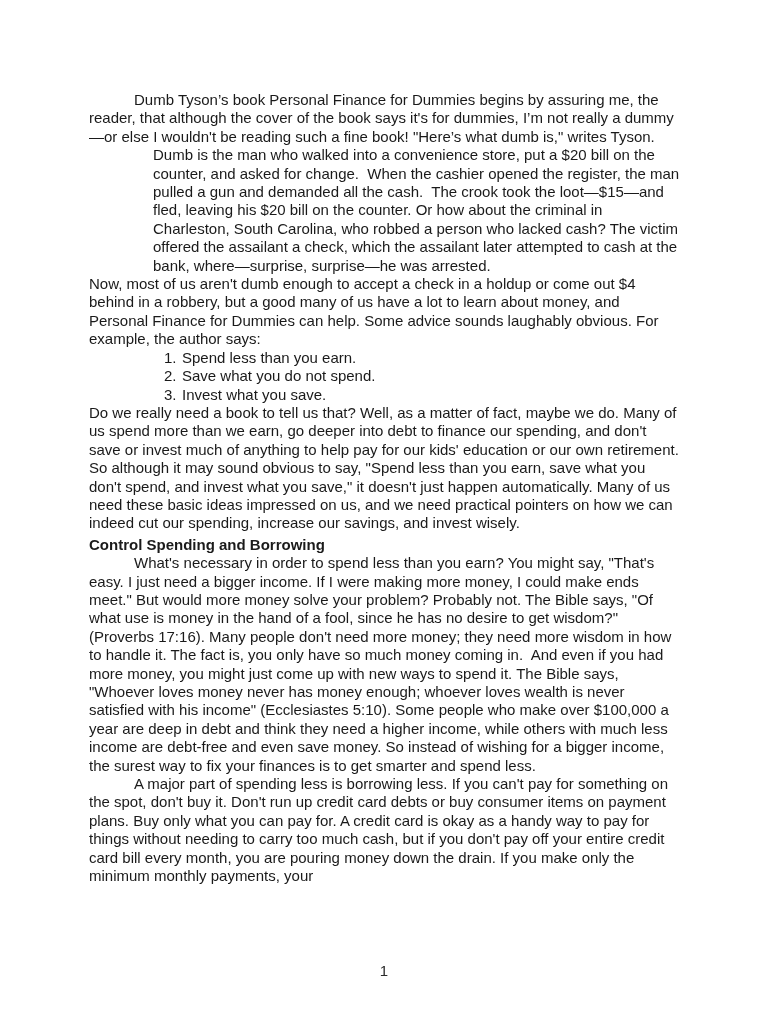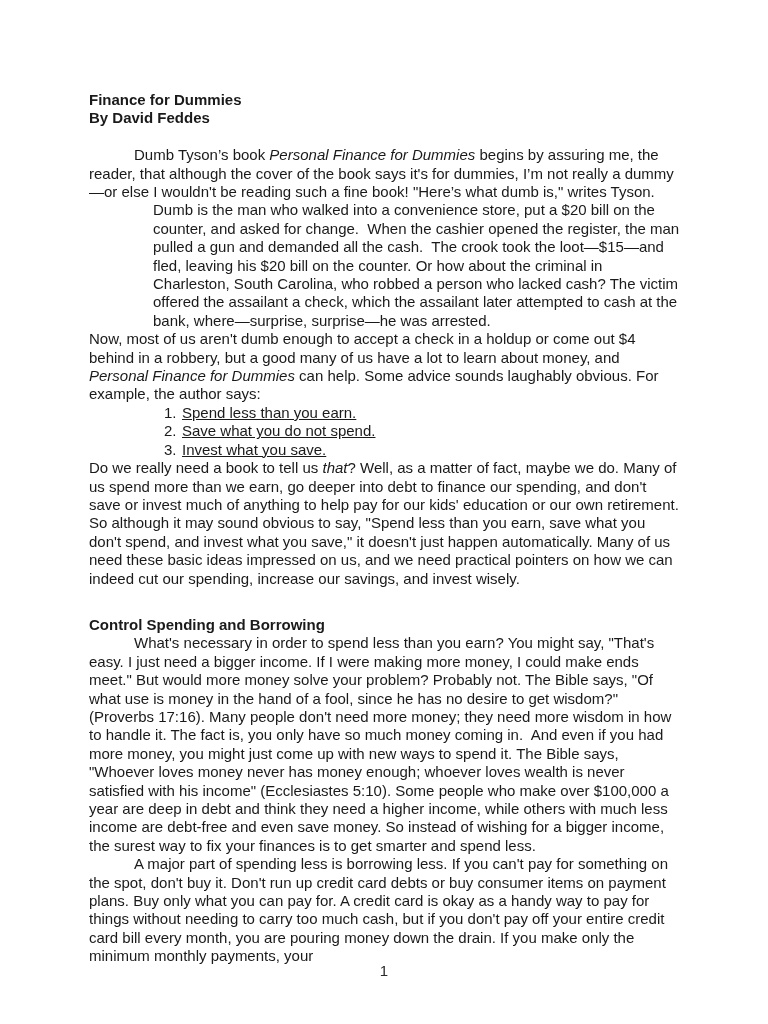--- a/index.html
+++ b/index.html
@@ -40,56 +40,50 @@
     white-space: pre-wrap;
   }
   .para.indent {
     text-indent: 45px;
   }
   .quote {
     margin-left: 64px;
   }
   .heading {
     font-weight: 700;
-    margin-top: 28px;
+    margin-top: 3px;
   }
   .list-row {
     display: flex;
     margin-left: 75px;
   }
   .list-num {
     flex: none;
     width: 18px;
   }
   .list-text {
     flex: 1 1 auto;
-    text-decoration: underline;
   }
   .it {
-    font-style: italic;
   }
   .page-number {
     position: absolute;
     left: 0;
     top: 962px;
     width: 768px;
     text-align: center;
     color: #2a2a2a;
   }
 </style>
 </head>
 <body>
 
 <div class="page">
 
   <div class="doc-body">
-    <div class="title-block">
-      <div class="title-line">Finance for Dummies</div>
-      <div class="title-line">By David Feddes</div>
-    </div>
     <div id="blocks-host">
         <div class="para indent"><span>Dumb Tyson’s book </span><span class="it">Personal Finance for Dummies</span><span> begins by assuring me, the reader, that although the cover of the book says it's for dummies, I’m not really a dummy—or else I wouldn't be reading such a fine book! "Here’s what dumb is," writes Tyson.</span></div>
         <div class="quote"><span>Dumb is the man who walked into a convenience store, put a $20 bill on the counter, and asked for change.  When the cashier opened the register, the man pulled a gun and demanded all the cash.  The crook took the loot—$15—and fled, leaving his $20 bill on the counter. Or how about the criminal in Charleston, South Carolina, who robbed a person who lacked cash? The victim offered the assailant a check, which the assailant later attempted to cash at the bank, where—surprise, surprise—he was arrested.</span></div>
         <div class="para"><span>Now, most of us aren't dumb enough to accept a check in a holdup or come out $4 behind in a robbery, but a good many of us have a lot to learn about money, and </span><span class="it">Personal Finance for Dummies</span><span> can help. Some advice sounds laughably obvious. For example, the author says:</span></div>
         <div class="list-row">
           <span class="list-num">1.</span>
           <span class="list-text"><span>Spend less than you earn.</span></span>
         </div>
         <div class="list-row">
           <span class="list-num">2.</span>

